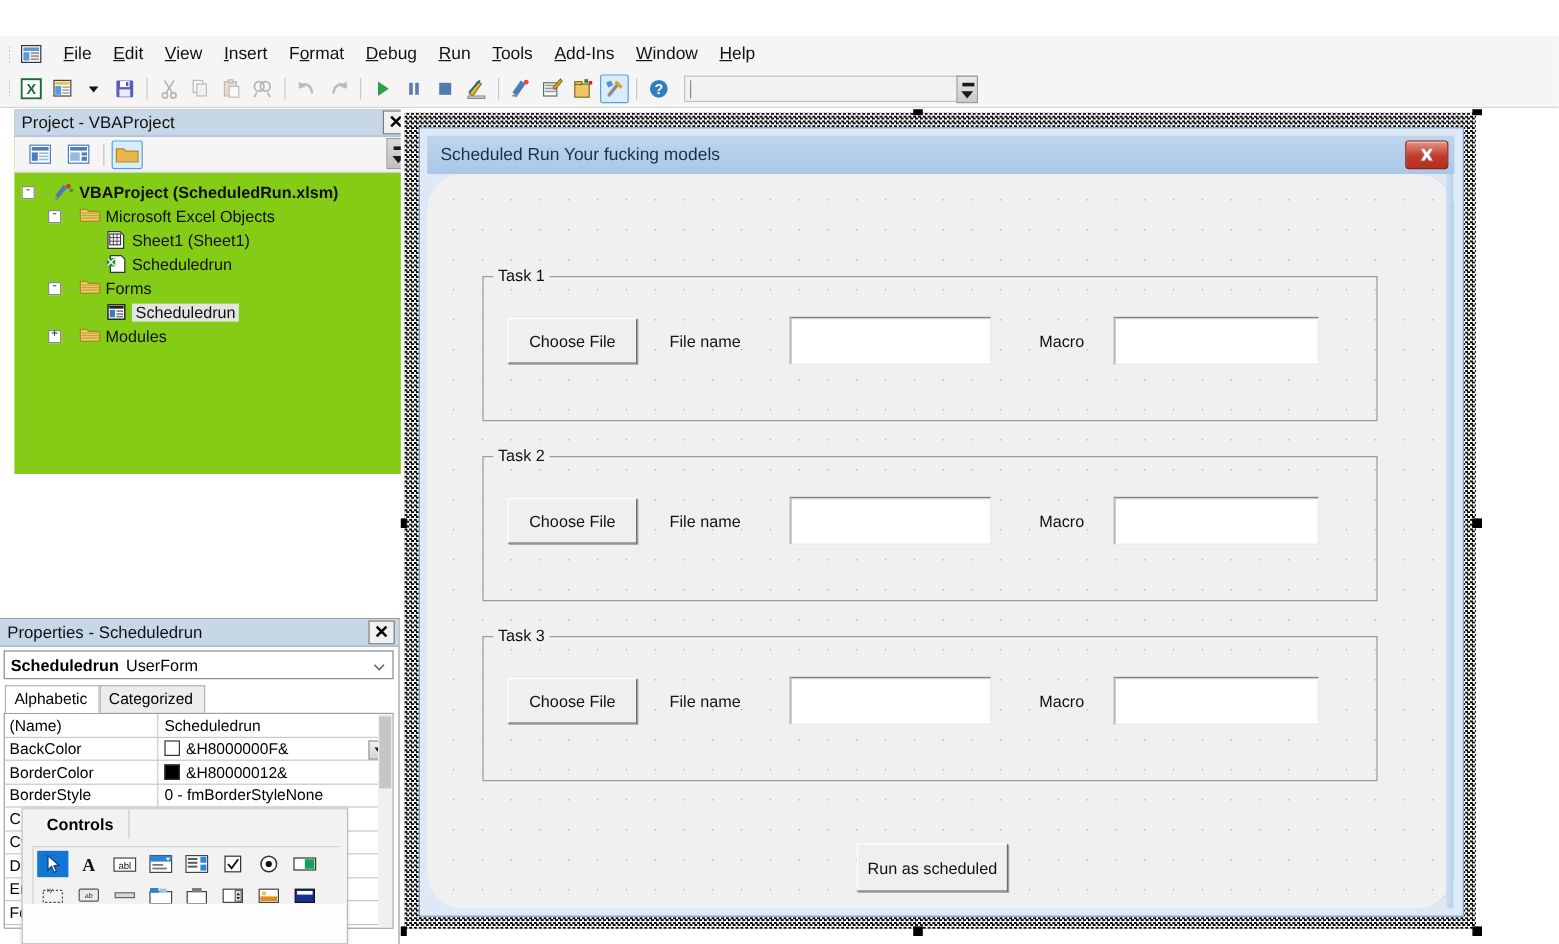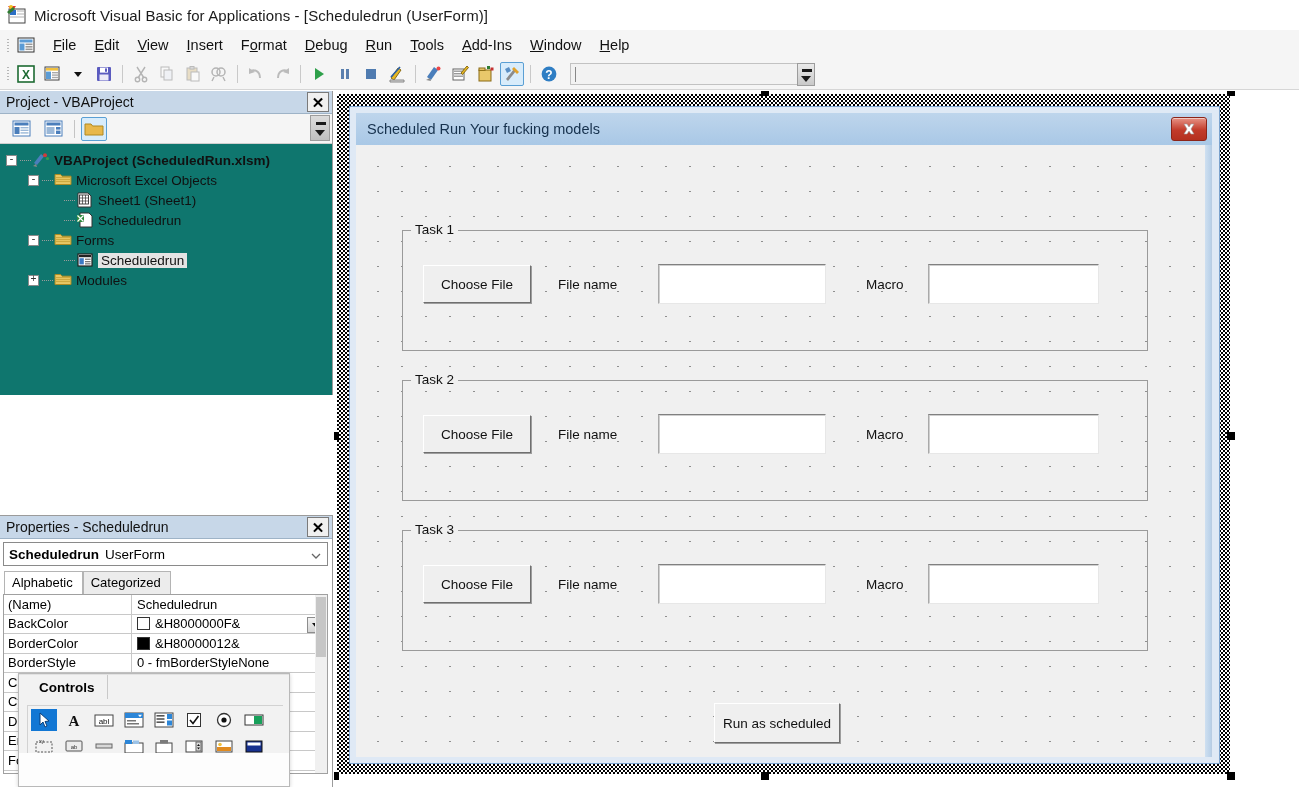--- a/index.html
+++ b/index.html
@@ -93,22 +93,22 @@
   }
   .panel-close {
     width: 22px; height: 20px; margin-right: 3px;
     background: #f0f0f0; border: 1px solid #7a7a7a;
     display: flex; align-items: center; justify-content: center;
     font-size: 15px; font-weight: bold; line-height: 1; color: #000;
   }
 
   
   .project-panel {
-    position: absolute; left: 0; top: 91px; width: 333px; height: 304px;
-    background: #0f766e; border-right: 1px solid #9b9b9b;
+    position: absolute; left: 12px; top: 91px; width: 333px; height: 304px;
+    background: #84cc16; border-right: 1px solid #9b9b9b;
   }
   .proj-toolbar {
     height: 30px; background: #f5f5f5; display: flex; align-items: center;
     padding-left: 8px; border-bottom: 1px solid #cfcfcf; position: relative;
   }
   .proj-tb-btn {
     width: 26px; height: 24px; margin-right: 6px; border-radius: 2px;
     display:flex; align-items:center; justify-content:center; position:relative;
   }
   .proj-tb-btn.active { background: #d8ecfb; border: 1px solid #5a9fd4; }
@@ -233,20 +233,21 @@
     width: 36px; height: 24px; border-radius: 3px;
     background: linear-gradient(#e79385, #c23b2a 55%, #b4301f);
     border: 1px solid #8c2418; display:flex;align-items:center;justify-content:center;
     box-shadow: inset 0 1px 0 rgba(255,255,255,.5);
   }
   .form-body {
     flex: 1; background: #f0f0f0; position: relative;
     background-image: radial-gradient(#8f8f8f 0.6px, transparent 0.8px);
     background-size: 24px 25px; background-position: 10px 9px;
     border-right: 1px solid #b9cde3;
+    border-radius: 30px;
   }
 
   .frame-box { position: absolute; border: 1px solid #9a9a9a; }
   .frame-legend {
     position: absolute; top: -9px; left: 8px; background: #f0f0f0;
     padding: 0 4px; font-size: 13.5px; color: #111;
   }
   .vb-button {
     position: absolute; background: #efefef;
     border-top: 1px solid #ffffff; border-left: 1px solid #ffffff;
@@ -265,35 +266,20 @@
   .scroll-strip-v {
     position:absolute; right:0; top:0; width:6px; height:100%;
     background: linear-gradient(to right,#cfe0f1,#b8d0e8);
   }
 </style>
 </head>
 <body>
 
 <div id="app">
 
-  <div class="titlebar">
-    <span class="app-icon">
-      <svg width="22" height="22" viewBox="0 0 22 22">
-        <rect x="3" y="5" width="16" height="14" fill="#ffffff" stroke="#444" stroke-width="1"></rect>
-        <rect x="4" y="6" width="6" height="5" fill="#2b6fc4"></rect>
-        <rect x="11" y="6" width="7" height="2" fill="#d8d8d8"></rect>
-        <rect x="11" y="9" width="7" height="2" fill="#d8d8d8"></rect>
-        <rect x="4" y="12" width="14" height="2" fill="#d8d8d8"></rect>
-        <path d="M2 2 L10 2 L6 8 Z" fill="#e33b2e"></path>
-        <circle cx="5" cy="3" r="2" fill="#f0c020"></circle>
-        <path d="M1 8 L7 3 L9 5 L3 10 Z" fill="#2f7d32"></path>
-      </svg>
-    </span>
-    <span class="title-text">Microsoft Visual Basic for Applications - [Scheduledrun (UserForm)]</span>
-  </div>
 
   <div class="menubar">
     <span class="menu-grip"></span>
     <span class="menu-appicon">
       <svg width="20" height="20" viewBox="0 0 20 20">
         <rect x="2" y="3" width="16" height="14" fill="#fff" stroke="#333"></rect>
         <rect x="3.5" y="4.5" width="13" height="3" fill="#5b9bd5"></rect>
         <rect x="3.5" y="8.5" width="5" height="7" fill="#5b9bd5"></rect>
         <rect x="9.5" y="8.5" width="7" height="1.6" fill="#999"></rect>
         <rect x="9.5" y="11" width="7" height="1.6" fill="#999"></rect>

